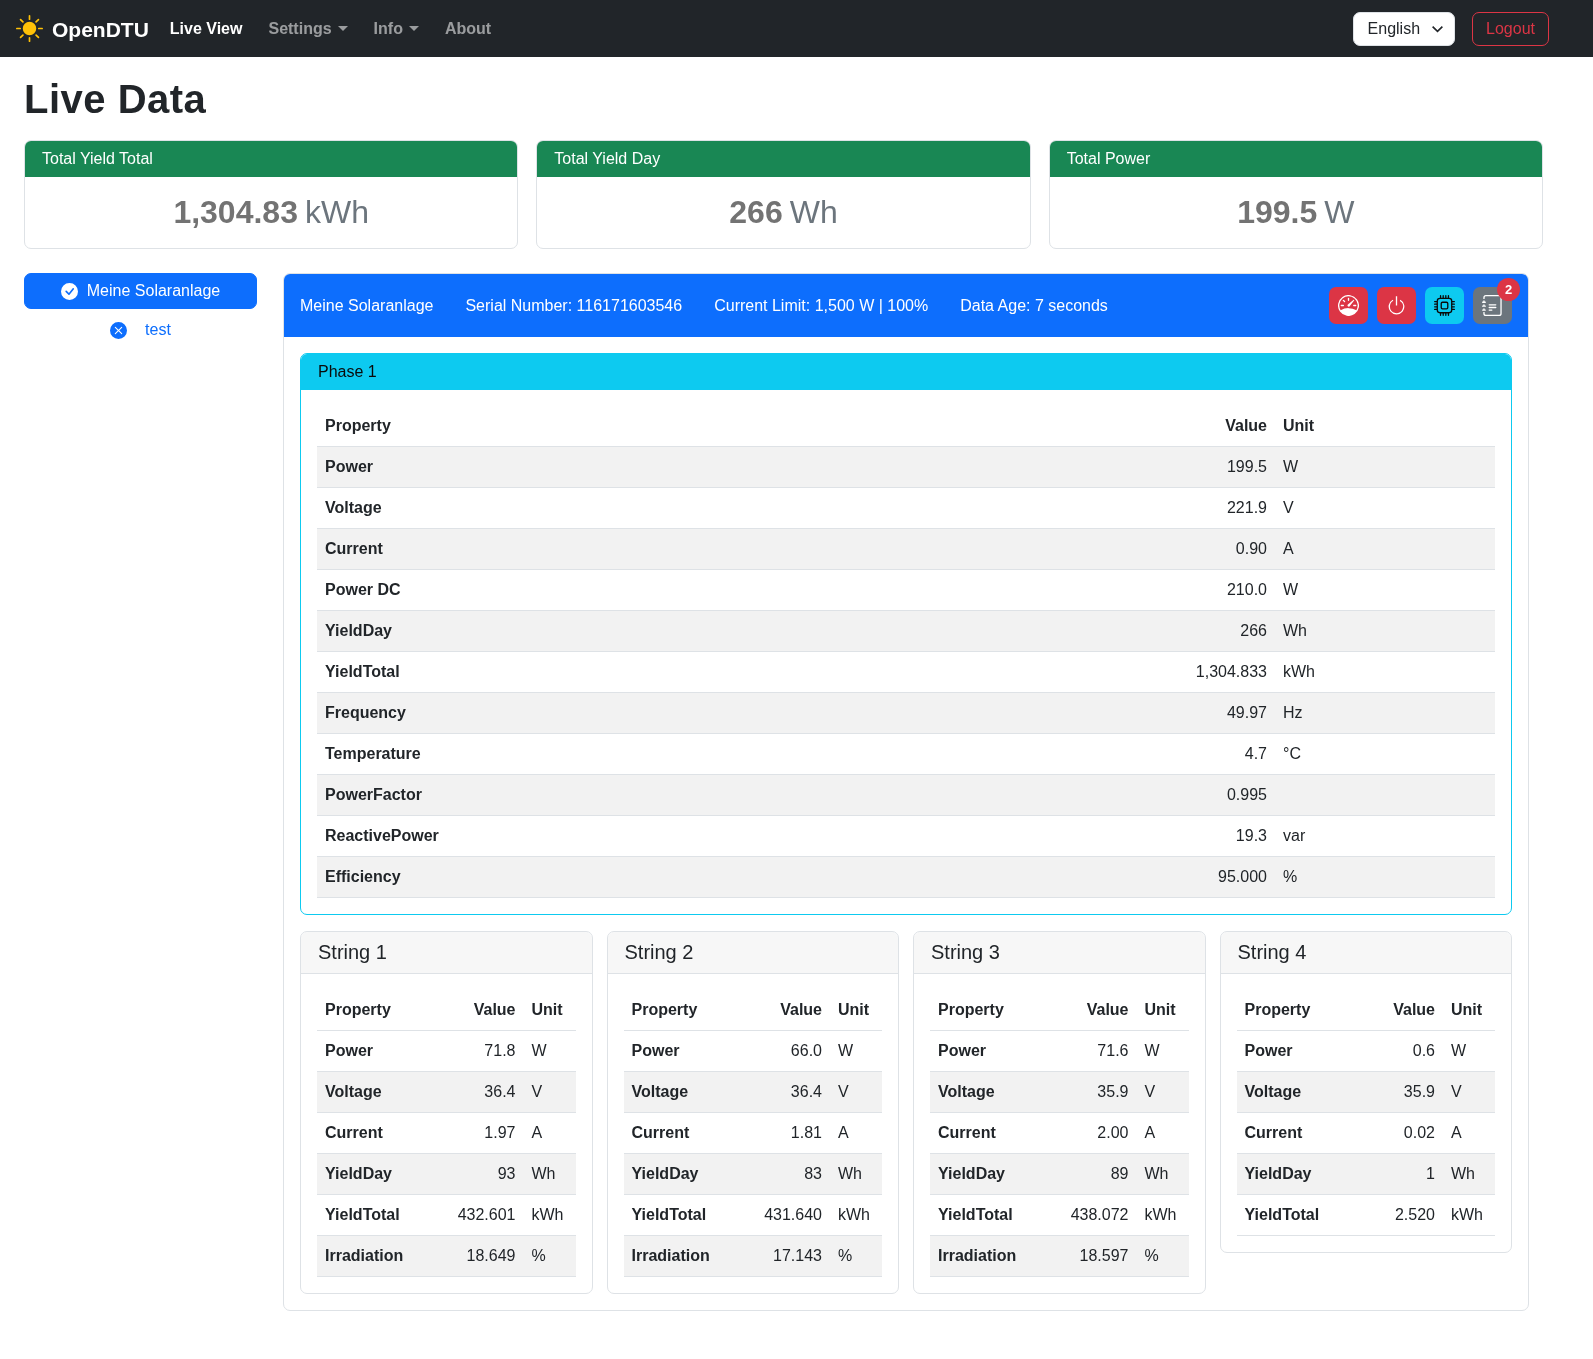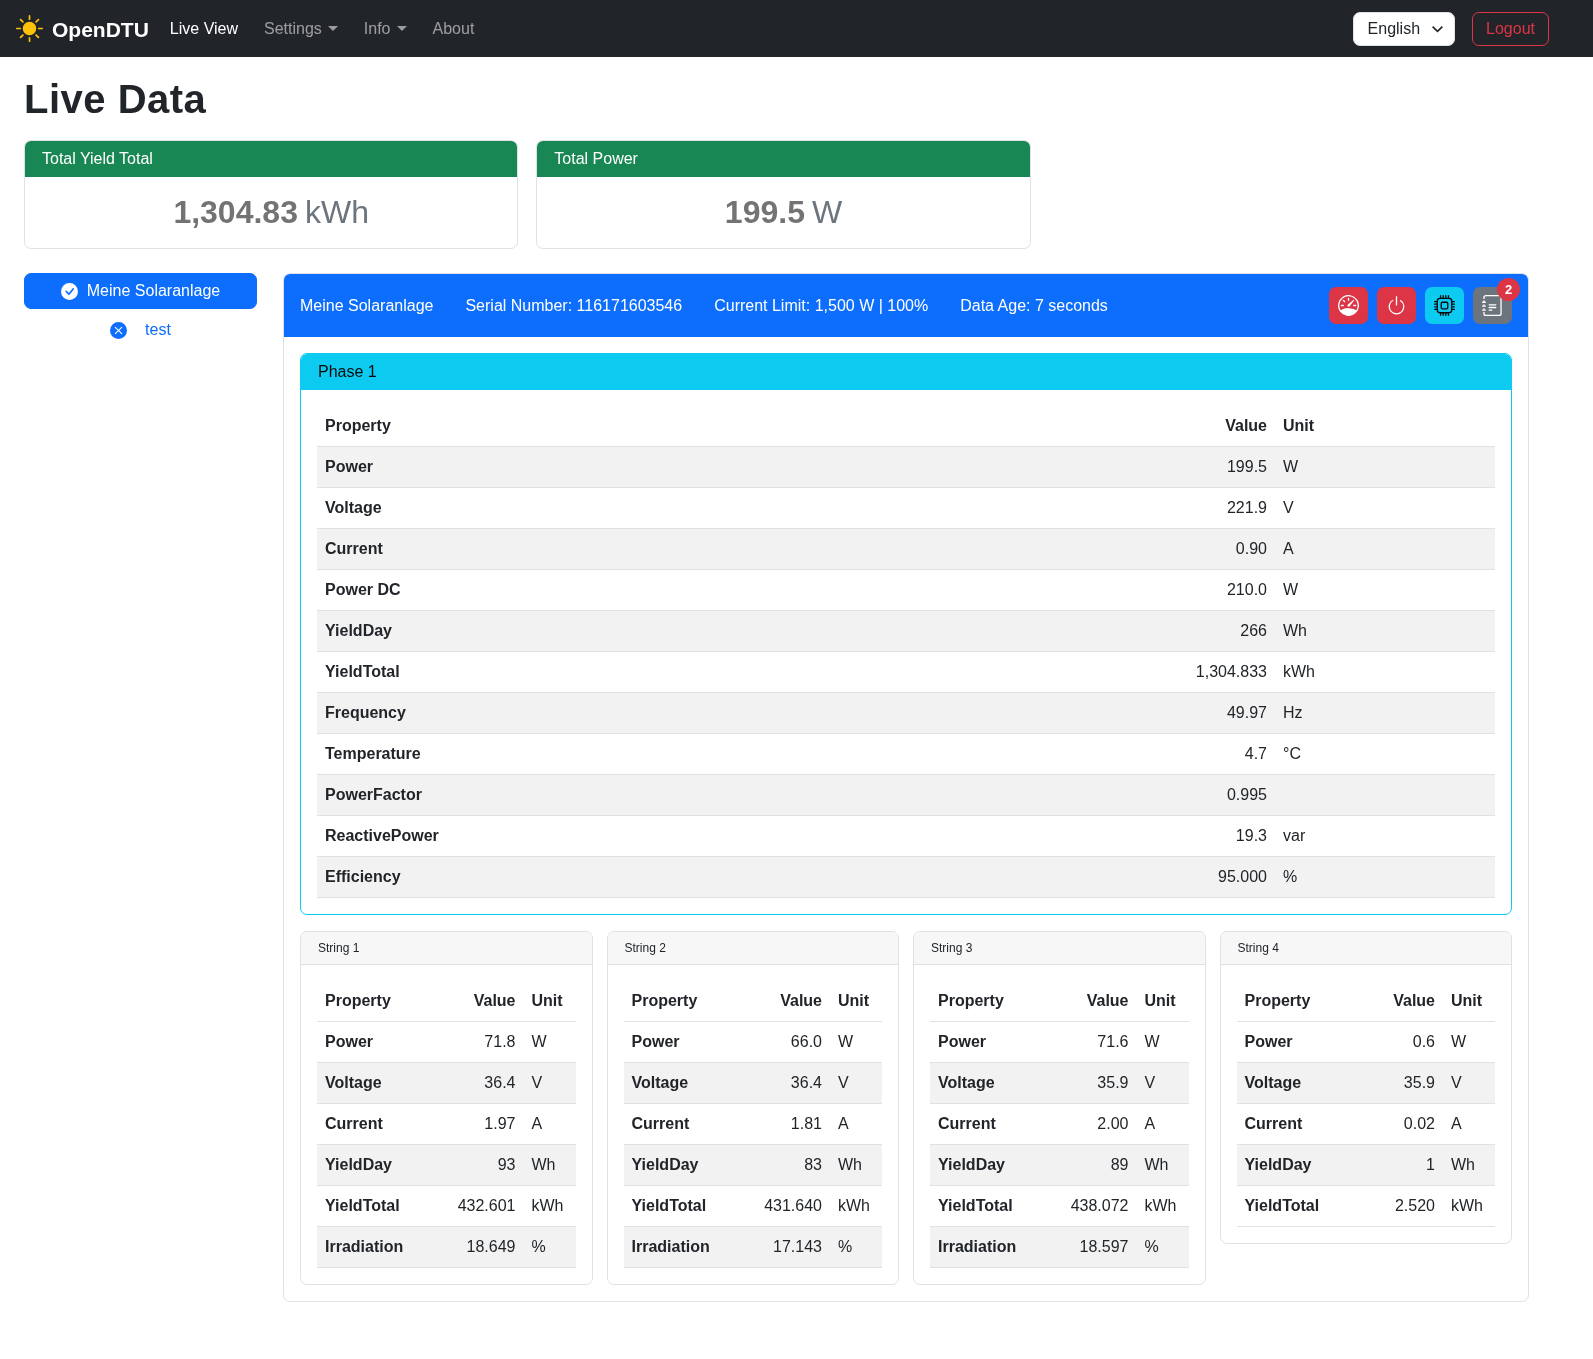--- a/index.html
+++ b/index.html
@@ -3,21 +3,21 @@
 <meta charset="utf-8">
 <style>
   * { box-sizing: border-box; }
   html,body { margin:0; padding:0; background:#fff; font-family:"Liberation Sans", sans-serif; color:#212529; }
   body { width:1593px; }
 
   
   .navbar { background:#212529; height:57px; display:flex; align-items:center; padding:0 44px 0 12px; }
   .brand { display:flex; align-items:flex-end; gap:9px; color:#fff; font-size:21px; font-weight:700; padding:4px 8px 4px 4px; cursor:pointer; }
   .brand svg { display:block; }
-  .nav-link { color:rgba(255,255,255,.55); font-size:16px; padding:8px; margin:0 5px; text-decoration:none; cursor:pointer; display:inline-flex; align-items:center; }
+  .nav-link { color:rgba(255,255,255,.55); font-size:16px; padding:8px; margin:0 5px; text-decoration:none; cursor:pointer; display:inline-flex; align-items:center;font-weight:bold; }
   .nav-link.active { color:#fff; }
   .caret { display:inline-block; margin-left:6px; vertical-align:middle; border-top:5px solid currentColor; border-right:5px solid transparent; border-left:5px solid transparent; }
   .nav-spacer { flex:1; }
   .lang-select { position:relative; background:#fff; border:1px solid #dee2e6; border-radius:7px; padding:7px 34px 7px 14px; font-size:16px; color:#212529; cursor:pointer; }
   .lang-select svg { position:absolute; right:10px; top:50%; transform:translateY(-50%); }
   .logout-btn { margin-left:17px; background:transparent; border:1px solid #dc3545; color:#dc3545; border-radius:7px; padding:7px 13px; font-size:16px; cursor:pointer; font-family:inherit; }
 
   
   .container { padding:20px 50px 24px 24px; }
   .page-title { font-size:40px; font-weight:700; margin:0 0 18px 0; letter-spacing:.5px; }
@@ -59,21 +59,21 @@
   td.val { text-align:right; }
   tr.striped { background:#f2f2f2; }
   .phase-table td.val { width:120px; }
   .phase-table td.unit { width:220px; }
   .string-table td.val { width:90px; }
   .string-table td.unit { width:52px; }
 
   
   .strings-grid { display:grid; grid-template-columns:repeat(4,1fr); gap:14px; align-items:start; }
   .string-card { border:1px solid #dee2e6; border-radius:7px; background:#fff; }
-  .string-header { background:rgba(0,0,0,.03); border-bottom:1px solid #dee2e6; border-radius:7px 7px 0 0; padding:9px 17px; font-size:12px; }
+  .string-header { background:rgba(0,0,0,.03); border-bottom:1px solid #dee2e6; border-radius:7px 7px 0 0; padding:9px 17px; font-size:20px; }
   .string-body { padding:16px 16px 0 16px; }
 </style>
 </head>
 <body>
 
 <nav class="navbar">
   <div class="brand">
     <span>
       <svg width="27" height="27" viewBox="0 0 16 16" fill="#ffc107">
           <path d="M12 8a4 4 0 1 1-8 0 4 4 0 0 1 8 0zM8 0a.5.5 0 0 1 .5.5v2a.5.5 0 0 1-1 0v-2A.5.5 0 0 1 8 0zm0 13a.5.5 0 0 1 .5.5v2a.5.5 0 0 1-1 0v-2A.5.5 0 0 1 8 13zm8-5a.5.5 0 0 1-.5.5h-2a.5.5 0 0 1 0-1h2a.5.5 0 0 1 .5.5zM3 8a.5.5 0 0 1-.5.5h-2a.5.5 0 0 1 0-1h2A.5.5 0 0 1 3 8zm10.657-5.657a.5.5 0 0 1 0 .707l-1.414 1.415a.5.5 0 1 1-.707-.708l1.414-1.414a.5.5 0 0 1 .707 0zm-9.193 9.193a.5.5 0 0 1 0 .707L3.05 13.657a.5.5 0 0 1-.707-.707l1.414-1.414a.5.5 0 0 1 .707 0zm9.193 2.121a.5.5 0 0 1-.707 0l-1.414-1.414a.5.5 0 0 1 .707-.707l1.414 1.414a.5.5 0 0 1 0 .707zM4.464 4.465a.5.5 0 0 1-.707 0L2.343 3.05a.5.5 0 1 1 .707-.707l1.414 1.414a.5.5 0 0 1 0 .708z"></path>
@@ -106,20 +106,26 @@
 </nav>
 
 <div class="container">
   <h1 class="page-title">Live Data</h1>
 
   <div class="summary-grid">
     <div class="card">
       <div class="card-header-success">Total Yield Total</div>
       <div class="summary-body">
         <span class="summary-value">1,304.83</span><span class="summary-unit">kWh</span>
+      </div>
+    </div>
+    <div class="card">
+      <div class="card-header-success">Total Yield Day</div>
+      <div class="summary-body">
+        <span class="summary-value">266</span><span class="summary-unit">Wh</span>
       </div>
     </div>
     <div class="card">
       <div class="card-header-success">Total Power</div>
       <div class="summary-body">
         <span class="summary-value">199.5</span><span class="summary-unit">W</span>
       </div>
     </div>
   </div>
 

